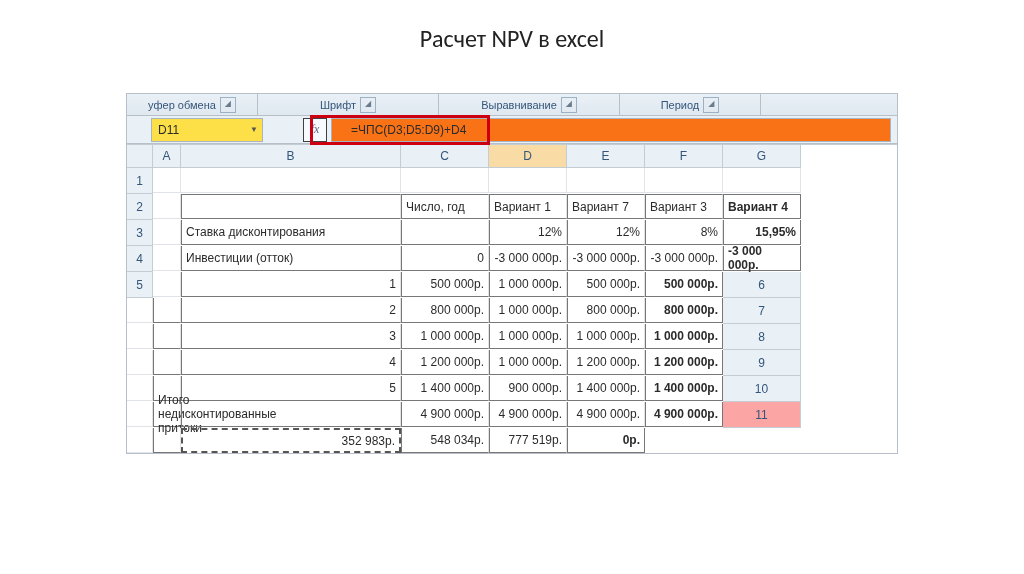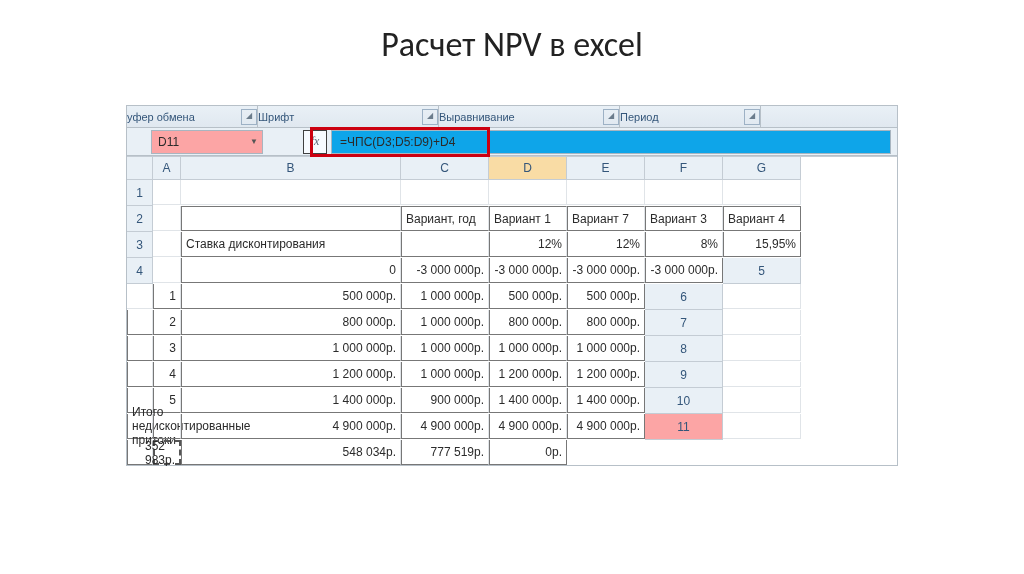--- a/index.html
+++ b/index.html
@@ -5,21 +5,21 @@
   body {
     margin: 0;
     padding: 0;
     width: 1024px;
     background: #fff;
     font-family: Calibri, Arial, sans-serif;
     color: #333;
   }
   .page-title {
     text-align: center;
-    font-size: 34px;
+    font-size: 24px;
     font-weight: 400;
     margin: 24px 0 40px 0;
     color: #222;
   }
   .excel-shot {
     width: 770px;
     margin: 0 auto;
     border: 1px solid #b7c0c8;
     background: #f0f4f8;
     font-family: "Segoe UI", Tahoma, sans-serif;
@@ -34,21 +34,21 @@
     height: 22px;
     background: linear-gradient(#e9f0f6, #e0e8f0);
     border-bottom: 1px solid #b7c0c8;
     font-size: 11px;
     color: #34567a;
     box-sizing: border-box;
   }
   .ribbon-group {
     display: flex;
     align-items: center;
-    justify-content: space-between;
+    justify-content: center;
     height: 100%;
     border-right: 1px solid #b7c0c8;
     position: relative;
     text-align: center;
   }
   .ribbon-launcher {
     width: 14px; height: 14px;
     border: 1px solid #9db1c5;
     margin-left: 4px;
     font-size: 8px;
@@ -63,21 +63,21 @@
     background: #e9f0f6;
     border-bottom: 1px solid #b7c0c8;
     box-sizing: border-box;
   }
   .name-box {
     width: 110px;
     height: 22px;
     margin-left: 24px;
     display: flex;
     align-items: center;
-    background: #fca5a5;
+    background: #fde047;
     border: 1px solid #a8b5c0;
     font-family: Tahoma, sans-serif;
     font-size: 12px;
   }
   .name-box .val {
     flex: 1;
     padding-left: 6px;
   }
   .name-box .dd {
     width: 16px;
@@ -93,24 +93,24 @@
     display:flex; align-items:center; justify-content:center;
     font-style: italic;
     font-family: Georgia, serif;
     color: #5c6b7a;
   }
   .formula-input {
     flex: 1;
     height: 22px;
     margin-left: 4px;
     margin-right: 6px;
-    background: #0ea5e9;
+    background: #f97316;
     border: 1px solid #a8b5c0;
     display:flex; align-items:center;
-    padding-left: 8px;
+    padding-left: 19px;
     position: relative;
   }
   .formula-highlight {
     position: absolute;
     left: -22px; top: -4px;
     width: 180px; height: 30px;
     border: 3px solid #cc0010;
     box-sizing: border-box;
     pointer-events: none;
   }
@@ -154,21 +154,21 @@
     font-size: 12px;
     box-sizing: border-box;
   }
   .cell.r { justify-content: flex-end; }
   .cell.l { justify-content: flex-start; }
   .cell.active {
     border: 2px dashed #555 !important;
   }
   .bt { border-top: 1px solid #777 !important; }
   .bl { border-left: 1px solid #777 !important; }
-  .br { border-right: 1px solid #777 !important; }
+  .br { border-right: 1px solid #777 !important; font-weight: bold; }
   .bb { border-bottom: 1px solid #777 !important; }
 </style>
 </head>
 <body>
 
 <h1 class="page-title">Расчет NPV в excel</h1>
 
 <div class="excel-shot">
 
   <div class="ribbon-row">
@@ -217,35 +217,36 @@
       <div class="cell"></div>
       <div class="cell"></div>
       <div class="cell"></div>
       <div class="cell"></div>
       <div class="cell"></div>
       <div class="cell"></div>
       <div class="cell"></div>
       <div class="rowhead">2</div>
       <div class="cell"></div>
       <div class="cell bt bl bb"></div>
-      <div class="cell l bt bl bb">Вариант, год</div>
+      <div class="cell l bt bl bb">Число, год</div>
       <div class="cell l bt bl bb">Вариант 1</div>
       <div class="cell l bt bl bb">Вариант 7</div>
       <div class="cell l bt bl bb">Вариант 3</div>
       <div class="cell l bt bl br bb">Вариант 4</div>
       <div class="rowhead">3</div>
       <div class="cell"></div>
       <div class="cell l bl bb">Ставка дисконтирования</div>
       <div class="cell r bl bb"></div>
       <div class="cell r bl bb">12%</div>
       <div class="cell r bl bb">12%</div>
       <div class="cell r bl bb">8%</div>
       <div class="cell r bl br bb">15,95%</div>
       <div class="rowhead">4</div>
       <div class="cell"></div>
+      <div class="cell l bl bb">Инвестиции (отток)</div>
       <div class="cell r bl bb">0</div>
       <div class="cell r bl bb">-3 000 000р.</div>
       <div class="cell r bl bb">-3 000 000р.</div>
       <div class="cell r bl bb">-3 000 000р.</div>
       <div class="cell r bl br bb">-3 000 000р.</div>
       <div class="rowhead">5</div>
       <div class="cell"></div>
       <div class="cell r bl bb">1</div>
       <div class="cell r bl bb">500 000р.</div>
       <div class="cell r bl bb">1 000 000р.</div>

